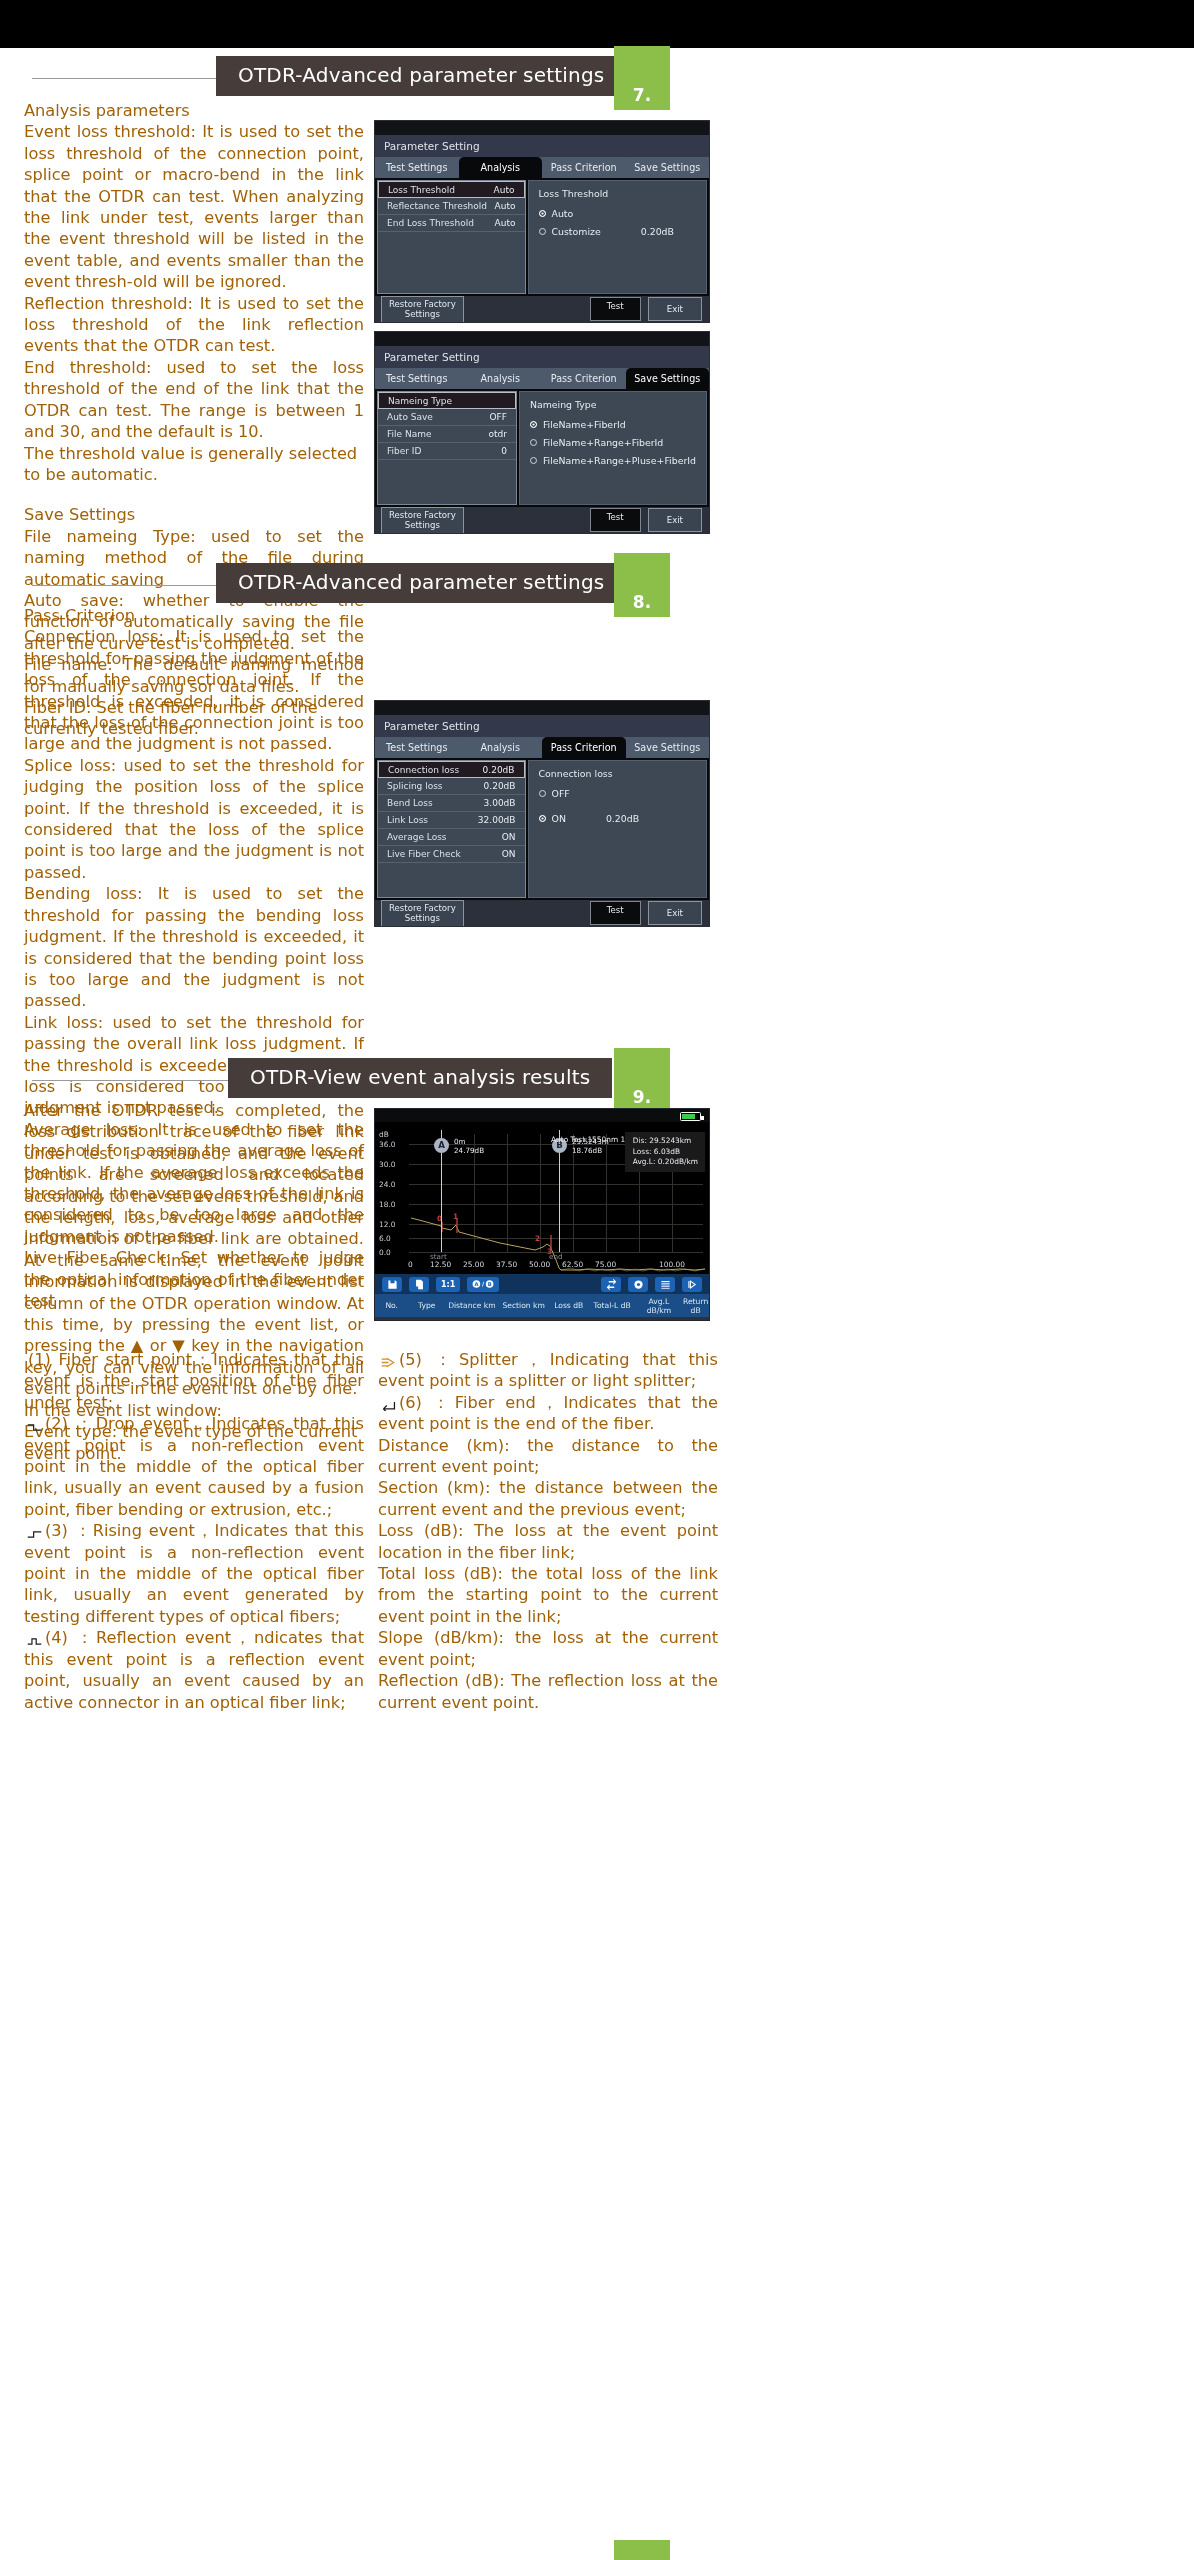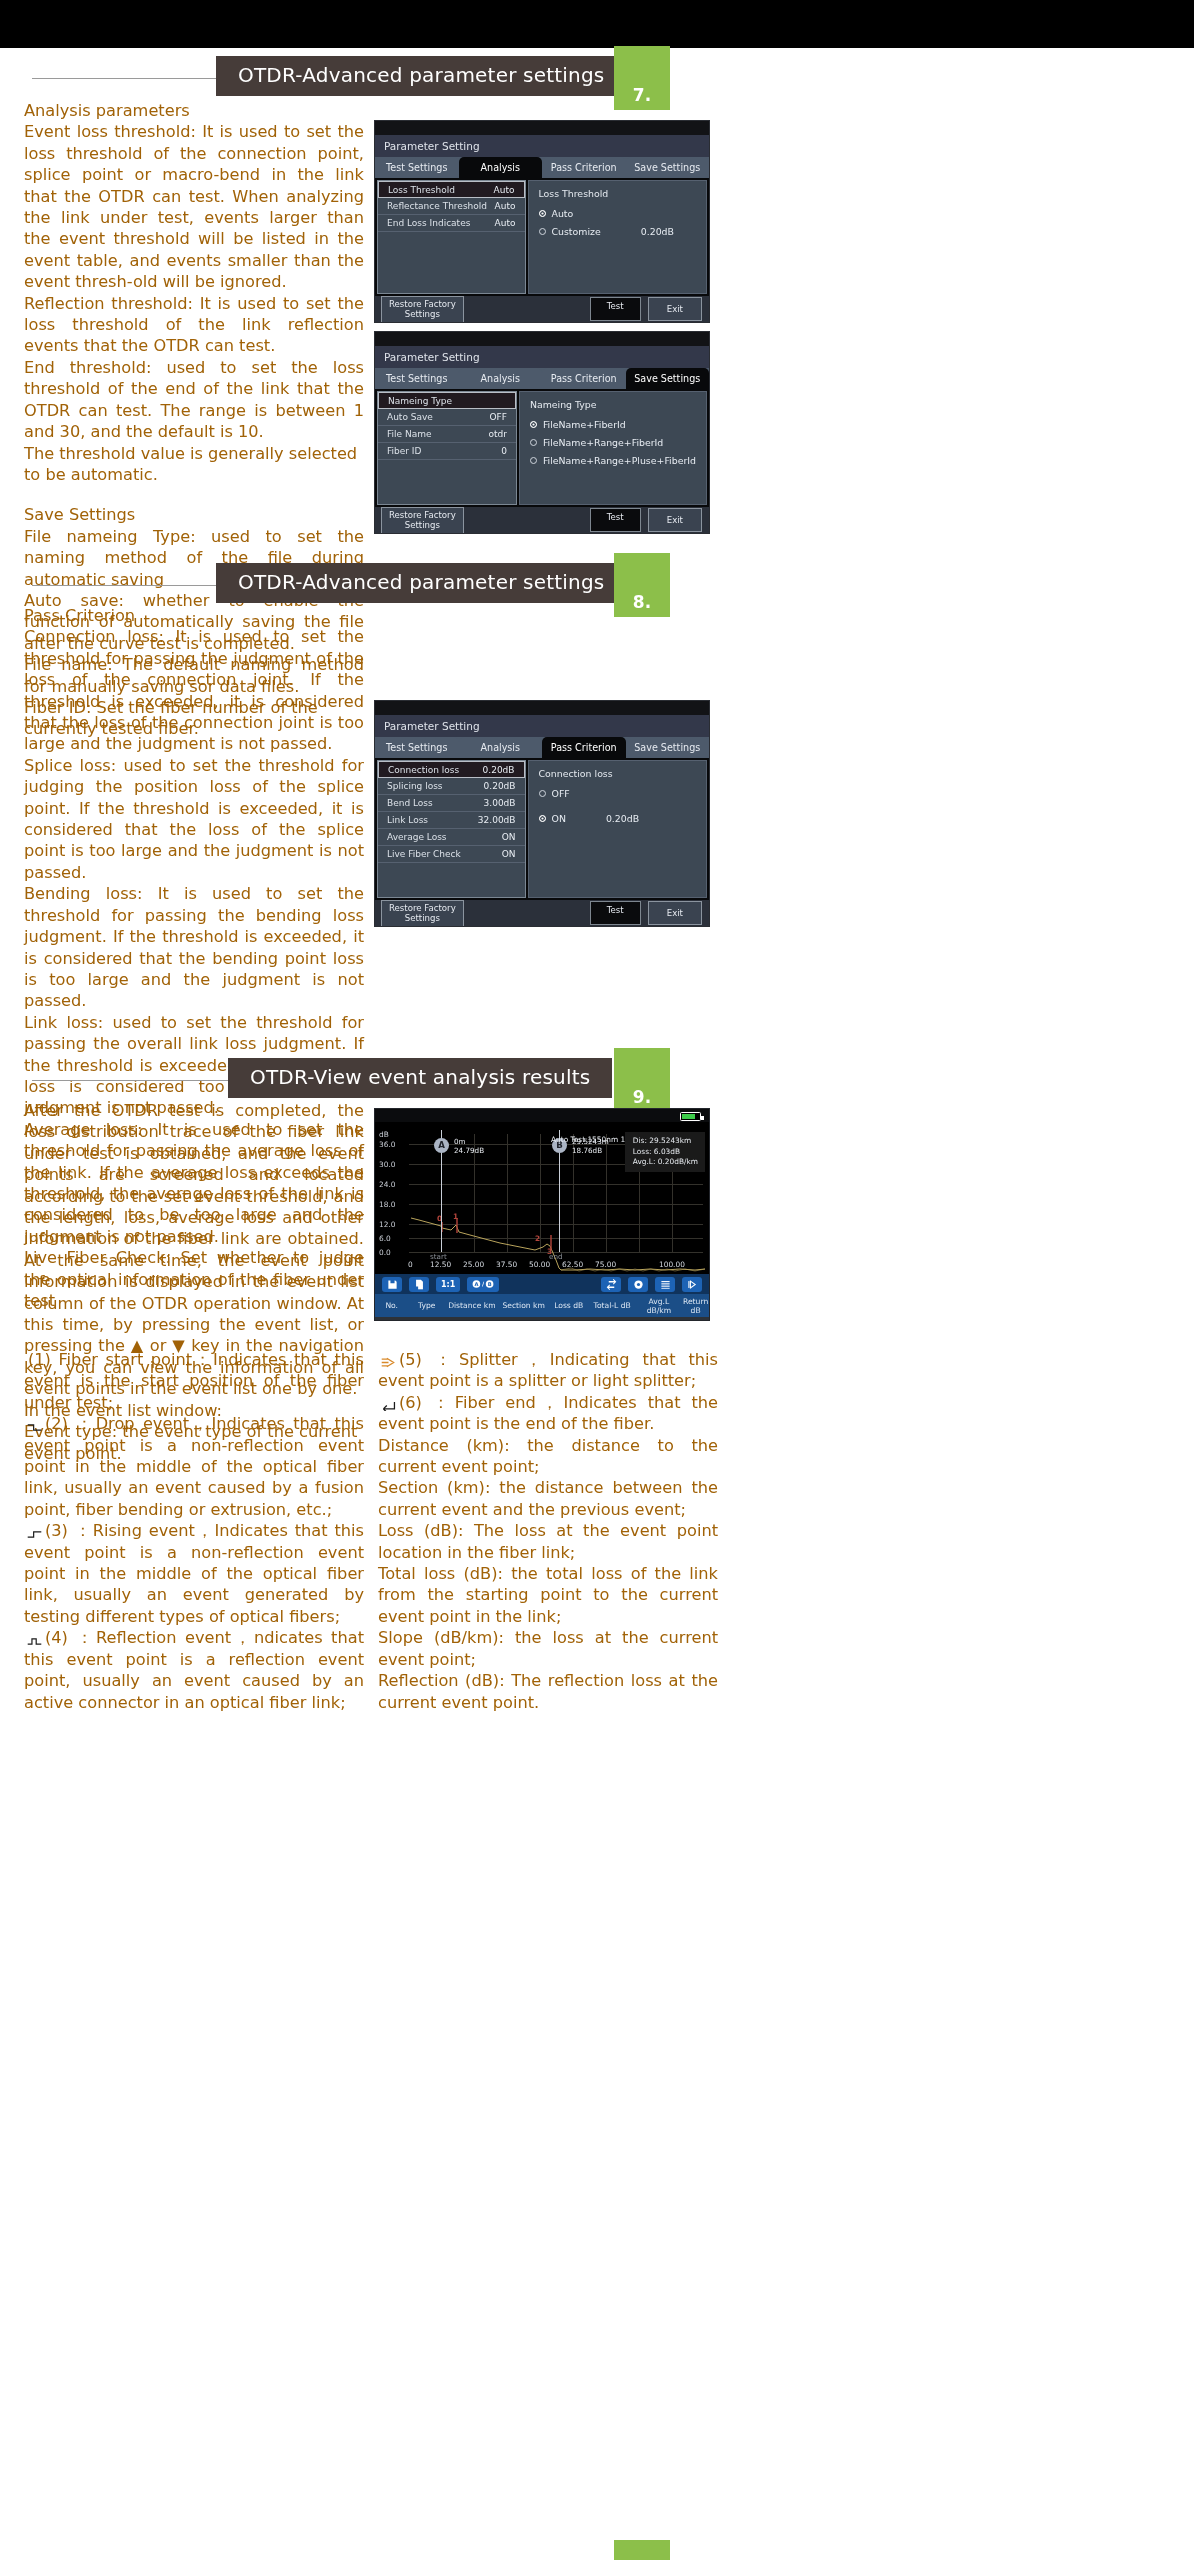--- a/index.html
+++ b/index.html
@@ -191,21 +191,21 @@
     <div class="dev-left">
       <div class="lrow sel">
         <span>Loss Threshold</span>
         <span class="v">Auto</span>
       </div>
       <div class="lrow">
         <span>Reflectance Threshold</span>
         <span class="v">Auto</span>
       </div>
       <div class="lrow">
-        <span>End Loss Indicates</span>
+        <span>End Loss Threshold</span>
         <span class="v">Auto</span>
       </div>
     </div>
     <div class="dev-right">
       <div class="rlabel">Loss Threshold</div>
       <div class="ropt">
         <span class="radio on"></span>
         <span>Auto</span>
       </div>
       <div class="ropt">

